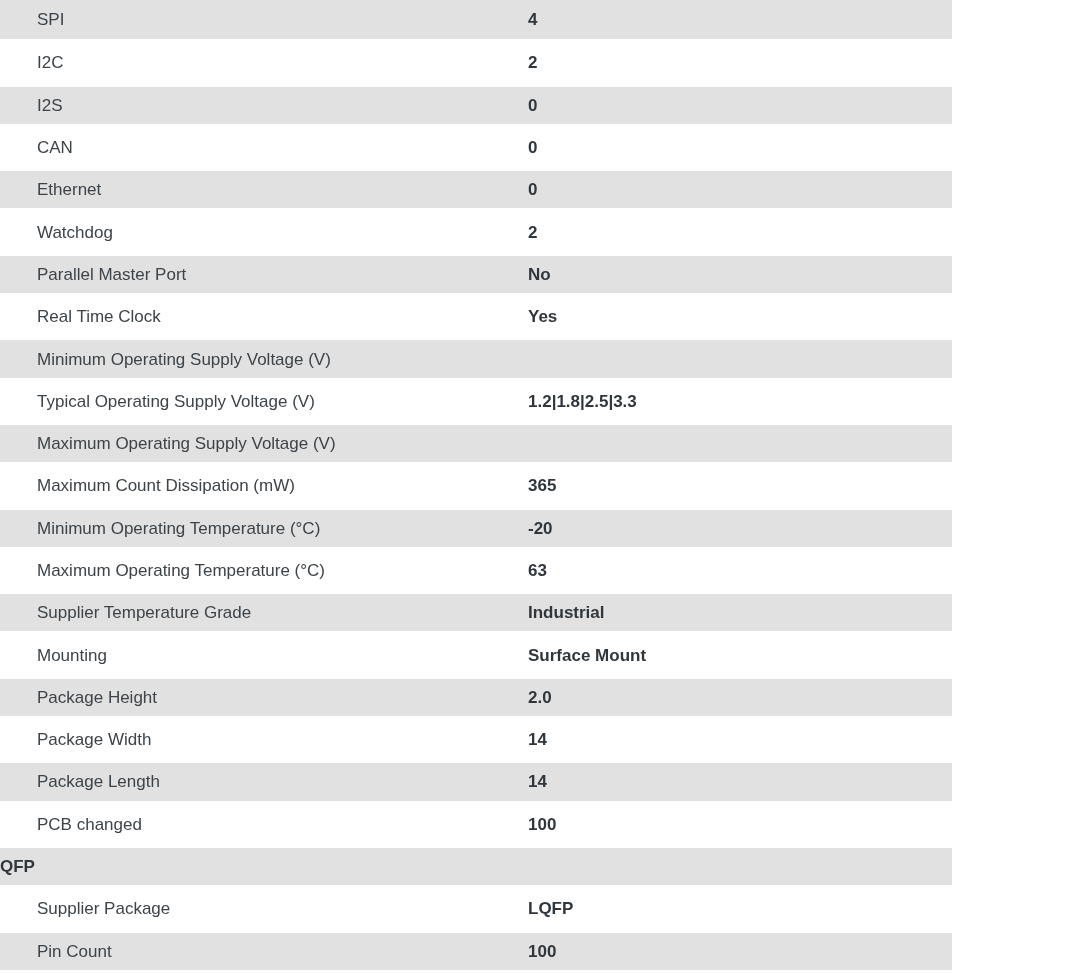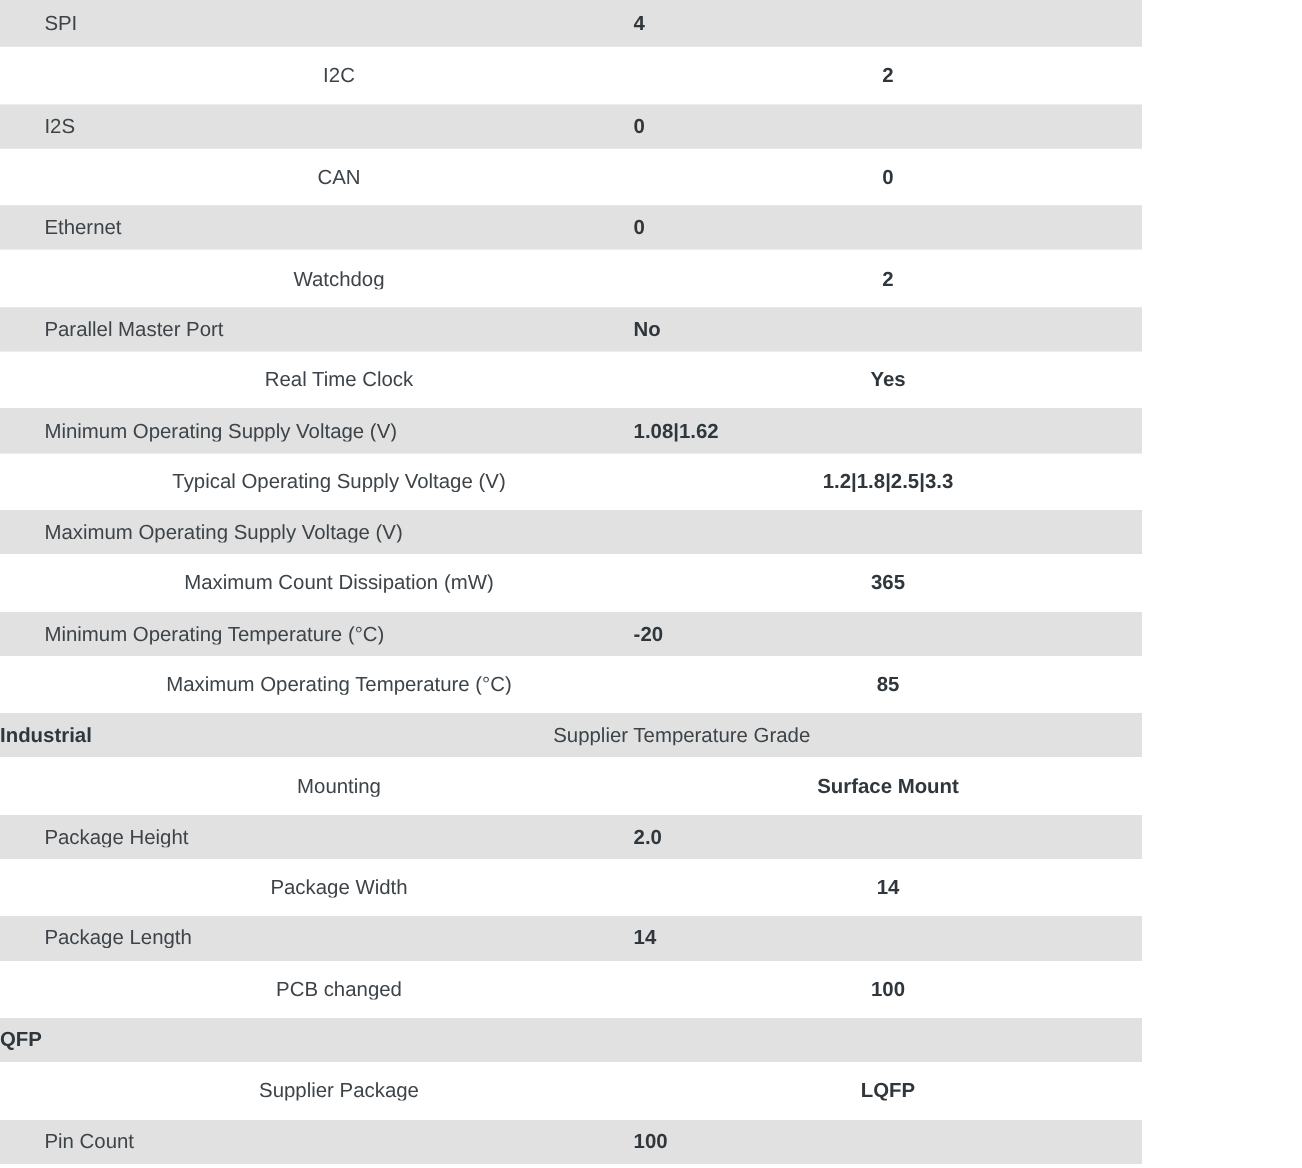--- a/index.html
+++ b/index.html
@@ -18,21 +18,21 @@
     height: 42.3px;
     box-sizing: border-box;
     border-top: 2px solid #ffffff;
     border-bottom: 3px solid #ffffff;
     background-clip: padding-box;
     display: flex;
     align-items: center;
   }
   .row:first-child { border-top: 0; }
   .row.odd { background-color: var(--stripe, #e1e1e1); }
-  .row.even { background-color: #ffffff; text-align: center; }
+  .row.even { background-color: #ffffff; }
   .cell {
     font-size: 17px;
     line-height: 1;
     white-space: nowrap;
     overflow: hidden;
   }
   .cell.label {
     color: var(--label-color, #3d4449);
     font-weight: 400;
     padding-left: 37px;
@@ -85,21 +85,20 @@
     <div class="cell value">No</div>
   </div>
 
   <div class="row even">
     <div class="cell label">Real Time Clock</div>
     <div class="cell value">Yes</div>
   </div>
 
   <div class="row odd">
     <div class="cell label">Minimum Operating Supply Voltage (V)</div>
-    <div class="cell value">1.08|1.62</div>
   </div>
 
   <div class="row even">
     <div class="cell label">Typical Operating Supply Voltage (V)</div>
     <div class="cell value">1.2|1.8|2.5|3.3</div>
   </div>
 
   <div class="row odd">
     <div class="cell label">Maximum Operating Supply Voltage (V)</div>
   </div>
@@ -109,26 +108,26 @@
     <div class="cell value">365</div>
   </div>
 
   <div class="row odd">
     <div class="cell label">Minimum Operating Temperature (°C)</div>
     <div class="cell value">-20</div>
   </div>
 
   <div class="row even">
     <div class="cell label">Maximum Operating Temperature (°C)</div>
-    <div class="cell value">85</div>
+    <div class="cell value">63</div>
   </div>
 
   <div class="row odd">
+    <div class="cell label">Supplier Temperature Grade</div>
     <div class="cell value">Industrial</div>
-    <div class="cell label">Supplier Temperature Grade</div>
   </div>
 
   <div class="row even">
     <div class="cell label">Mounting</div>
     <div class="cell value">Surface Mount</div>
   </div>
 
   <div class="row odd">
     <div class="cell label">Package Height</div>
     <div class="cell value">2.0</div>

